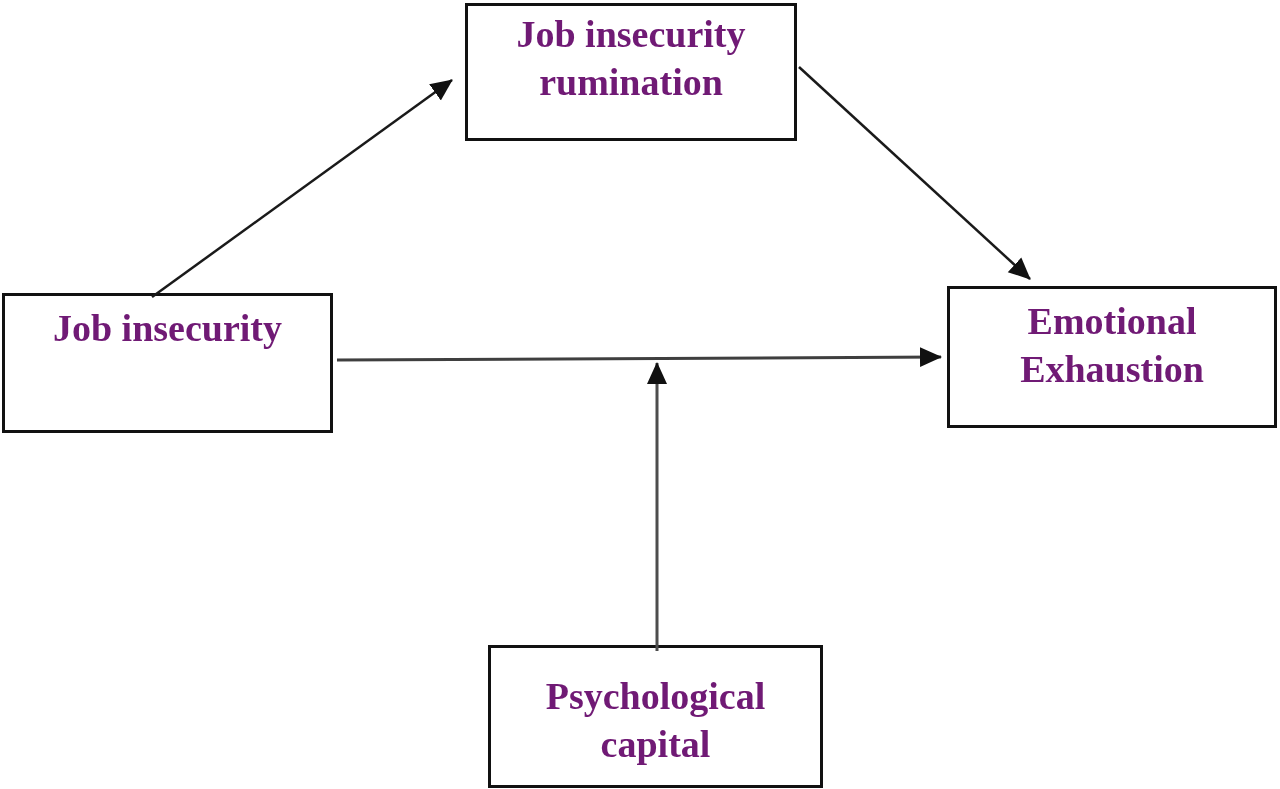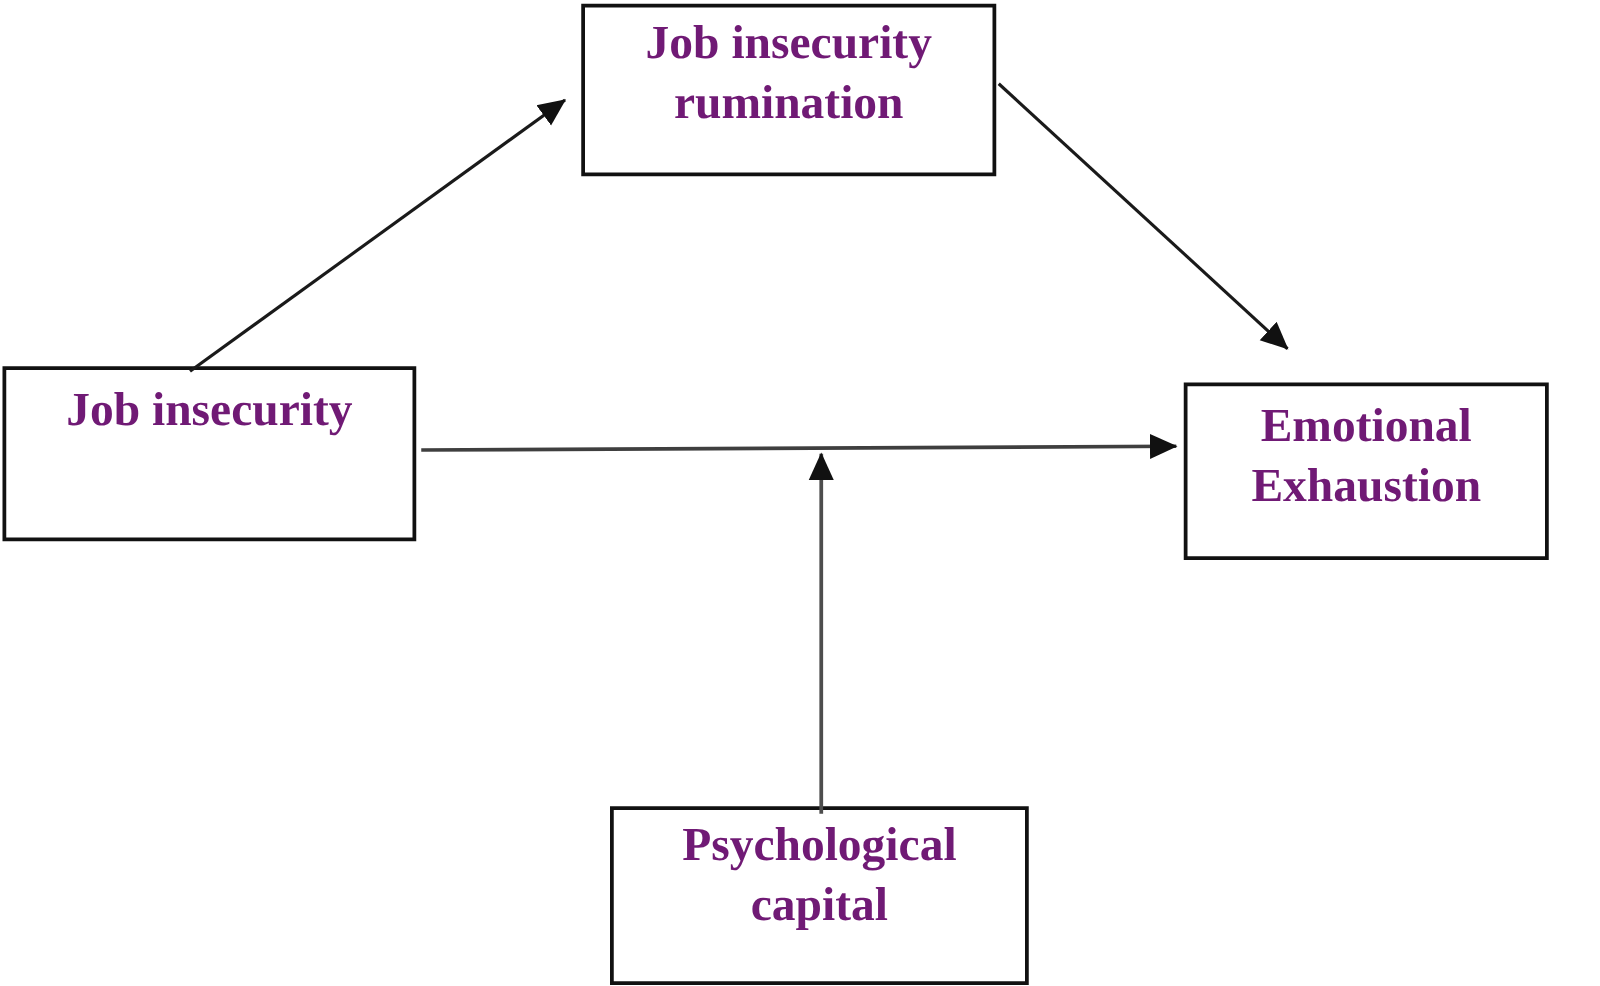--- a/index.html
+++ b/index.html
@@ -32,27 +32,26 @@
   }
   #node-rumination {
     left: 465px; top: 3px; width: 332px; height: 138px;
     padding-top: 4px;
   }
   #node-job-insecurity {
     left: 2px; top: 293px; width: 331px; height: 140px;
     padding-top: 8px;
   }
   #node-emotional-exhaustion {
-    left: 947px; top: 286px; width: 292px; height: 142px;
+    left: 947px; top: 286px; width: 330px; height: 142px;
     padding-top: 8px;
-    margin-top: 20px;
   }
   #node-psychological-capital {
     left: 488px; top: 645px; width: 335px; height: 143px;
-    padding-top: 4px;
+    padding-top: 24px;
   }
   #arrows-layer {
     position: absolute;
     left: 0; top: 0;
     width: 1280px;
     height: 789px;
     pointer-events: none;
   }
 </style>
 </head>

